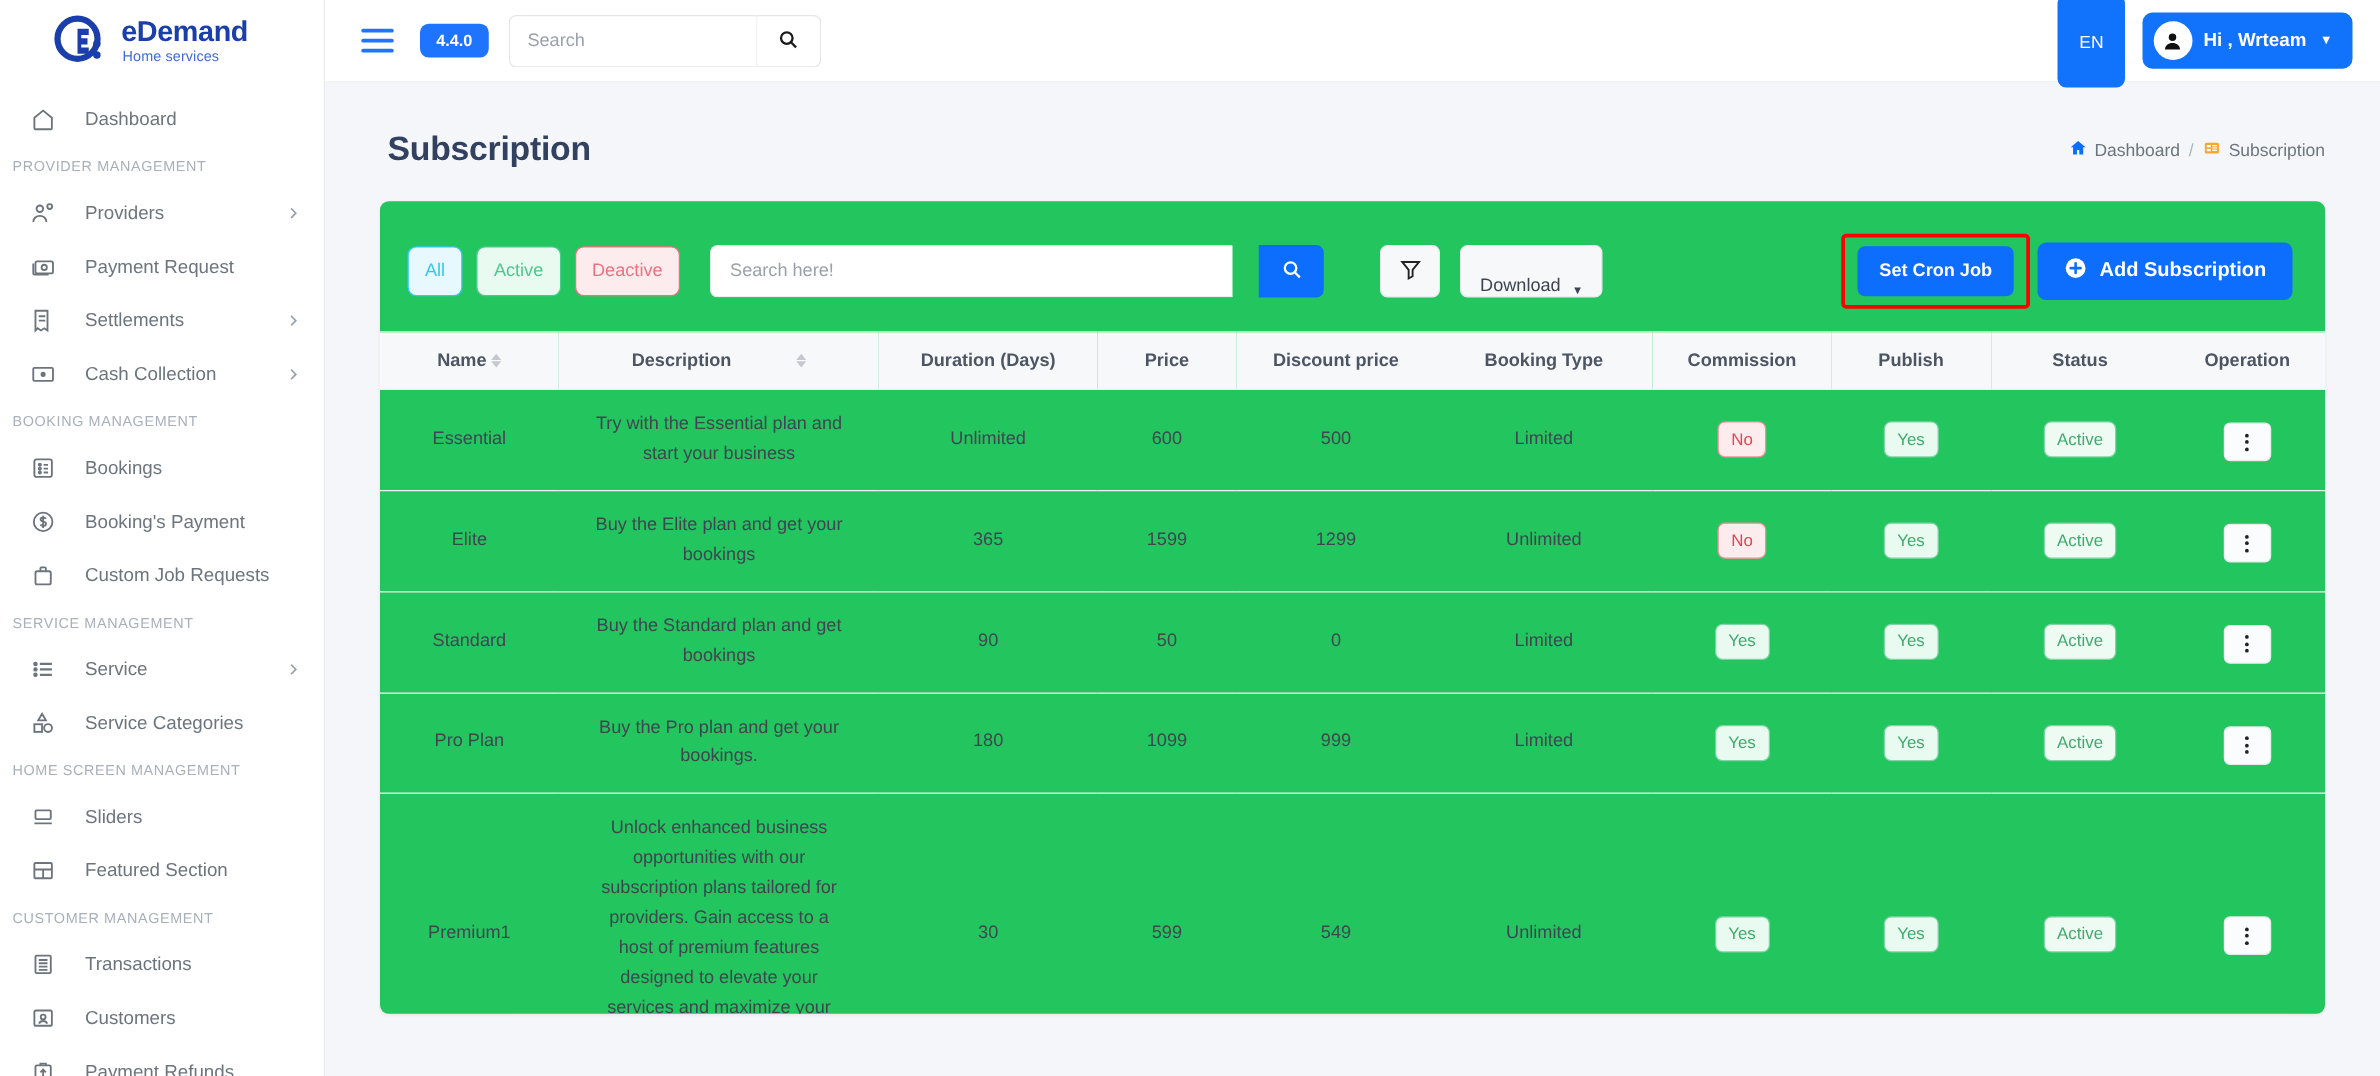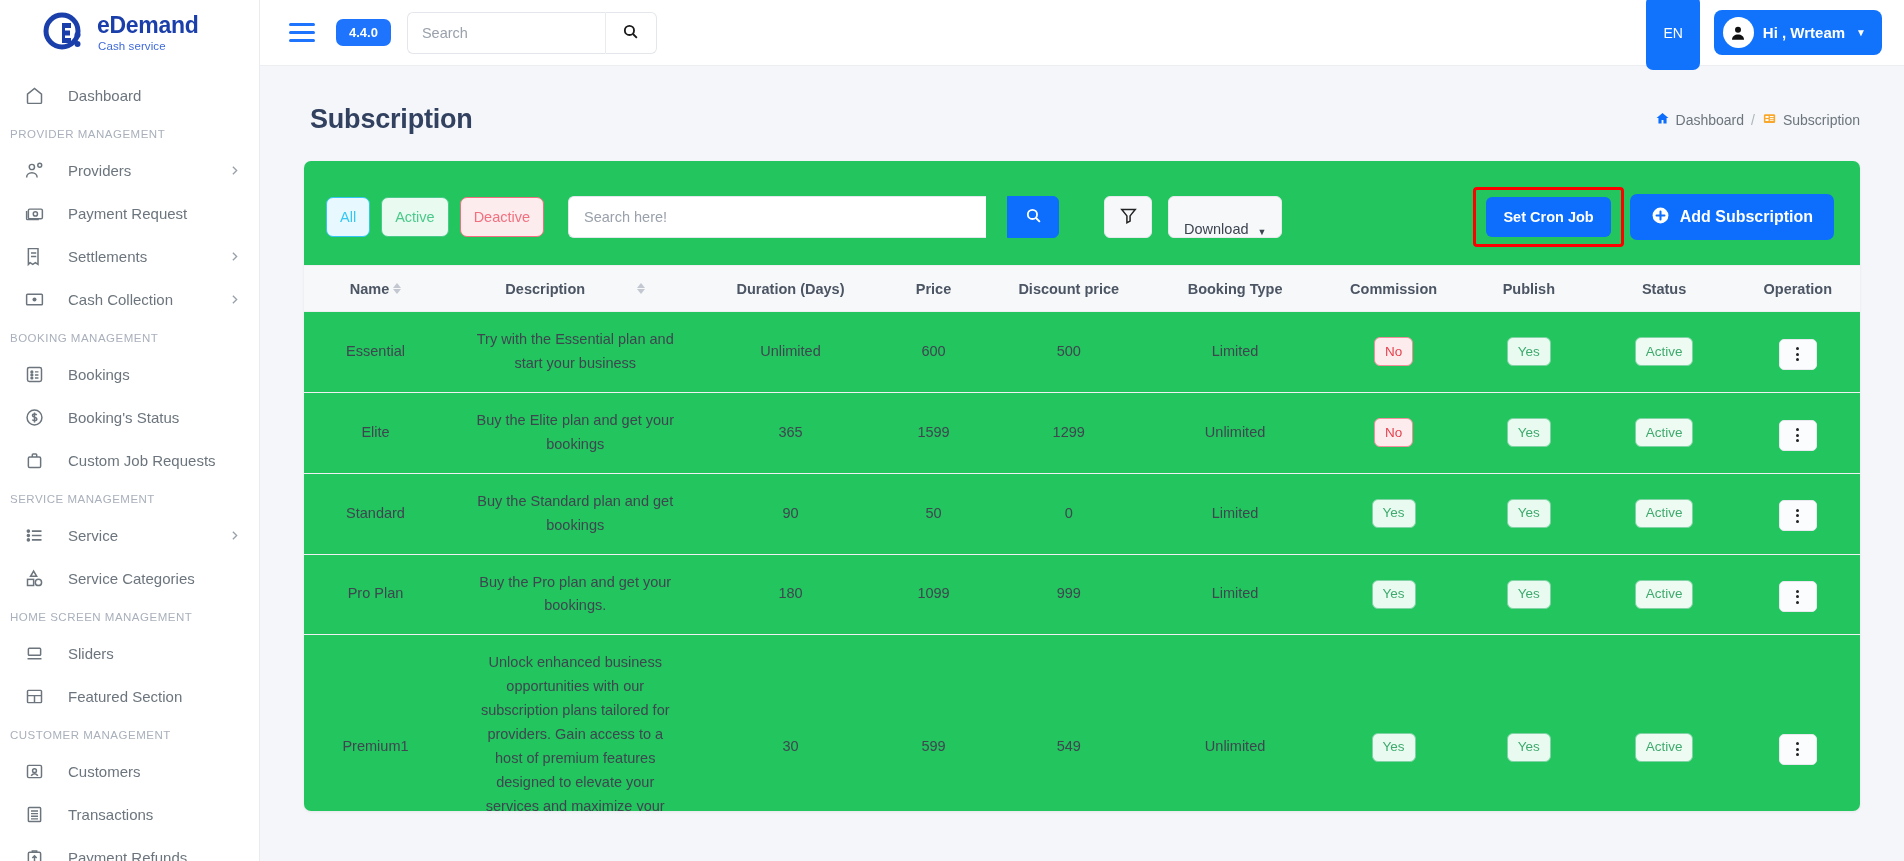--- a/index.html
+++ b/index.html
@@ -308,21 +308,21 @@
     <span class="brand-logo">
       <svg viewBox="0 0 44 44">
         <circle cx="20" cy="20" r="16" fill="none" stroke="#1b3faa" stroke-width="5"></circle>
         <path d="M20 12 h9 v5 h-6 v2.5 h5 v5 h-5 V27 h6 v5 h-9 z" fill="#1b3faa"></path>
         <circle cx="35.5" cy="24" r="3" fill="#1b3faa"></circle>
         <circle cx="35.5" cy="33" r="3" fill="#1b3faa"></circle>
       </svg>
     </span>
     <span class="brand-text">
       <span class="brand-name">eDemand</span>
-      <span class="brand-sub">Cash service</span>
+      <span class="brand-sub">Home services</span>
     </span>
   </div>
 
   <nav class="nav">
 
     <div class="nav-item">
       <span class="nav-ico">
         <svg viewBox="0 0 24 24" fill="none" stroke="currentColor" stroke-width="1.7">
             <path d="M4 10.5 12 4l8 6.5V20a1 1 0 0 1-1 1H5a1 1 0 0 1-1-1z"></path>
           </svg>
@@ -405,21 +405,21 @@
       <span class="nav-label">Bookings</span>
     </div>
 
     <div class="nav-item">
       <span class="nav-ico">
         <svg viewBox="0 0 24 24" fill="none" stroke="currentColor" stroke-width="1.7">
             <circle cx="12" cy="12" r="8.5"></circle>
             <path d="M14.5 9.2c-.6-.9-1.5-1.2-2.5-1.2-1.4 0-2.3.8-2.3 1.8 0 2.6 5 1.2 5 3.9 0 1.1-1 2-2.6 2-1.1 0-2-.4-2.6-1.3M12 6.4v11.2"></path>
           </svg>
       </span>
-      <span class="nav-label">Booking's Status</span>
+      <span class="nav-label">Booking's Payment</span>
     </div>
 
     <div class="nav-item">
       <span class="nav-ico">
         <svg viewBox="0 0 24 24" fill="none" stroke="currentColor" stroke-width="1.7">
             <rect x="5" y="8" width="14" height="12" rx="1.5"></rect>
             <path d="M9.5 8V5.5a1 1 0 0 1 1-1h3a1 1 0 0 1 1 1V8"></path>
           </svg>
       </span>
       <span class="nav-label">Custom Job Requests</span>
@@ -475,36 +475,36 @@
           </svg>
       </span>
       <span class="nav-label">Featured Section</span>
     </div>
 
     <div class="nav-section">CUSTOMER MANAGEMENT</div>
 
     <div class="nav-item">
       <span class="nav-ico">
         <svg viewBox="0 0 24 24" fill="none" stroke="currentColor" stroke-width="1.7">
+            <rect x="5" y="4" width="14" height="16" rx="1"></rect>
+            <path d="M8 8h8M8 11h8M8 14h8M8 17h8"></path>
+          </svg>
+      </span>
+      <span class="nav-label">Transactions</span>
+    </div>
+
+    <div class="nav-item">
+      <span class="nav-ico">
+        <svg viewBox="0 0 24 24" fill="none" stroke="currentColor" stroke-width="1.7">
             <rect x="4" y="5" width="16" height="14" rx="1.5"></rect>
             <circle cx="12" cy="11" r="2.2"></circle>
             <path d="M8.3 17c.6-1.6 2-2.4 3.7-2.4s3.1.8 3.7 2.4"></path>
           </svg>
       </span>
       <span class="nav-label">Customers</span>
-    </div>
-
-    <div class="nav-item">
-      <span class="nav-ico">
-        <svg viewBox="0 0 24 24" fill="none" stroke="currentColor" stroke-width="1.7">
-            <rect x="5" y="4" width="14" height="16" rx="1"></rect>
-            <path d="M8 8h8M8 11h8M8 14h8M8 17h8"></path>
-          </svg>
-      </span>
-      <span class="nav-label">Transactions</span>
     </div>
 
     <div class="nav-item">
       <span class="nav-ico">
         <svg viewBox="0 0 24 24" fill="none" stroke="currentColor" stroke-width="1.7">
             <rect x="5" y="6" width="14" height="14" rx="1.5"></rect>
             <path d="M9.5 6V4.5h5V6"></path>
             <path d="M12 10v6M9.5 12.5 12 10l2.5 2.5"></path>
           </svg>
       </span>

